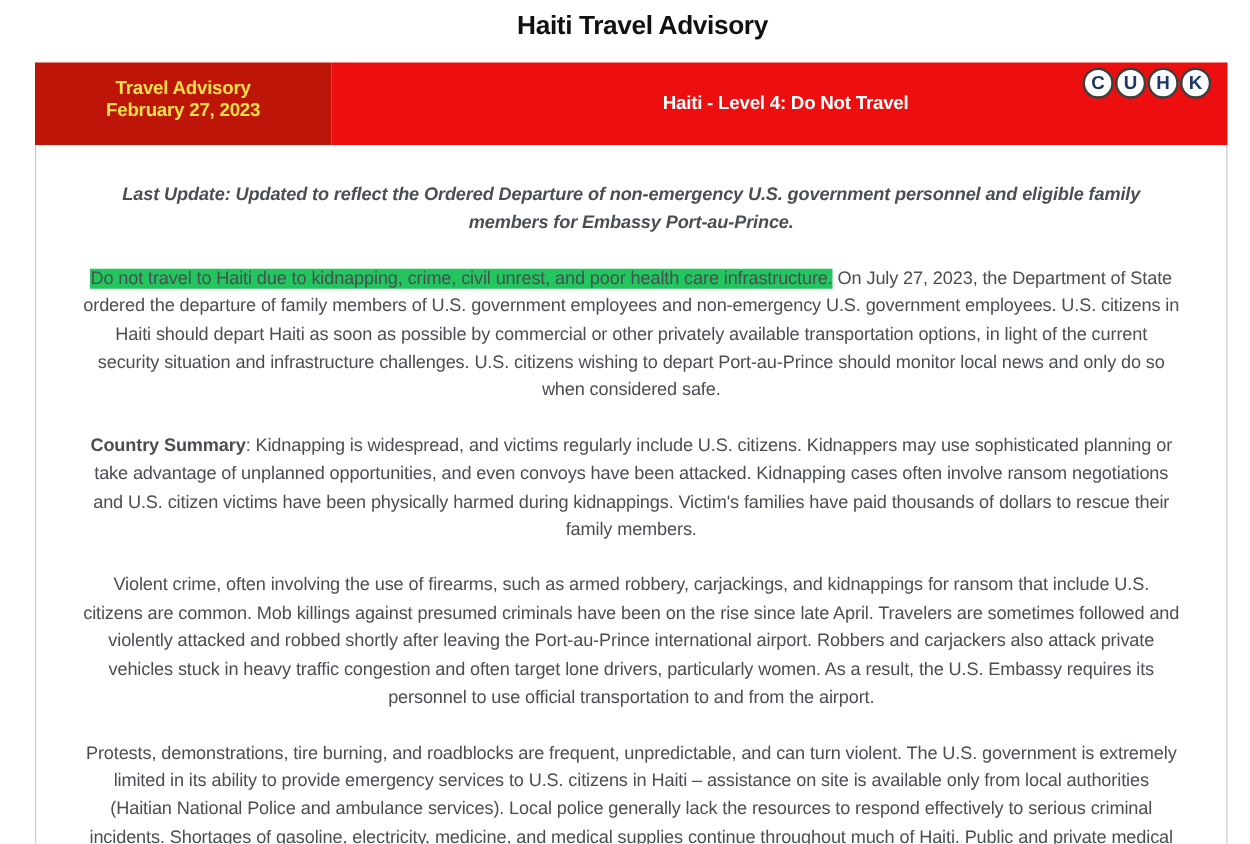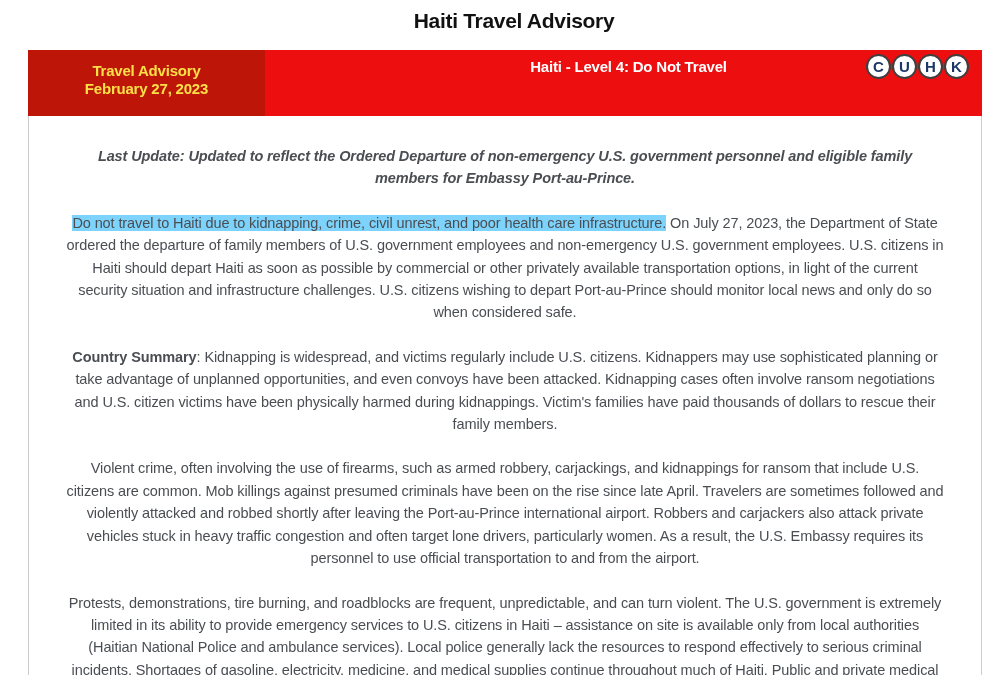--- a/index.html
+++ b/index.html
@@ -41,21 +41,21 @@
   .banner-main {
     flex: 1;
     background: #ED0F0F;
     position: relative;
   }
   .banner-headline {
     color: #ffffff;
     font-weight: 700;
     font-size: 15px;
     letter-spacing: -0.2px;
-    padding: 8px 0 0 10px;
+    padding: 24px 0 0 10px;
   }
   .badges {
     position: absolute;
     top: 4px;
     right: 13px;
     display: flex;
   }
   .badge {
     width: 25px;
     height: 25px;
@@ -84,21 +84,21 @@
     letter-spacing: -0.1px;
     line-height: 22.4px;
     color: #4A4E53;
     margin-bottom: 22px;
   }
   .last-update {
     font-weight: 700;
     font-style: italic;
   }
   mark.highlight {
-    background: #7dd3fc;
+    background: #22c55e;
     color: #4A4E53;
   }
   .bold-label { font-weight: 700; }
 </style>
 </head>
 <body>
 
 <h1 class="page-title">Haiti Travel Advisory</h1>
 
 <div class="banner">

